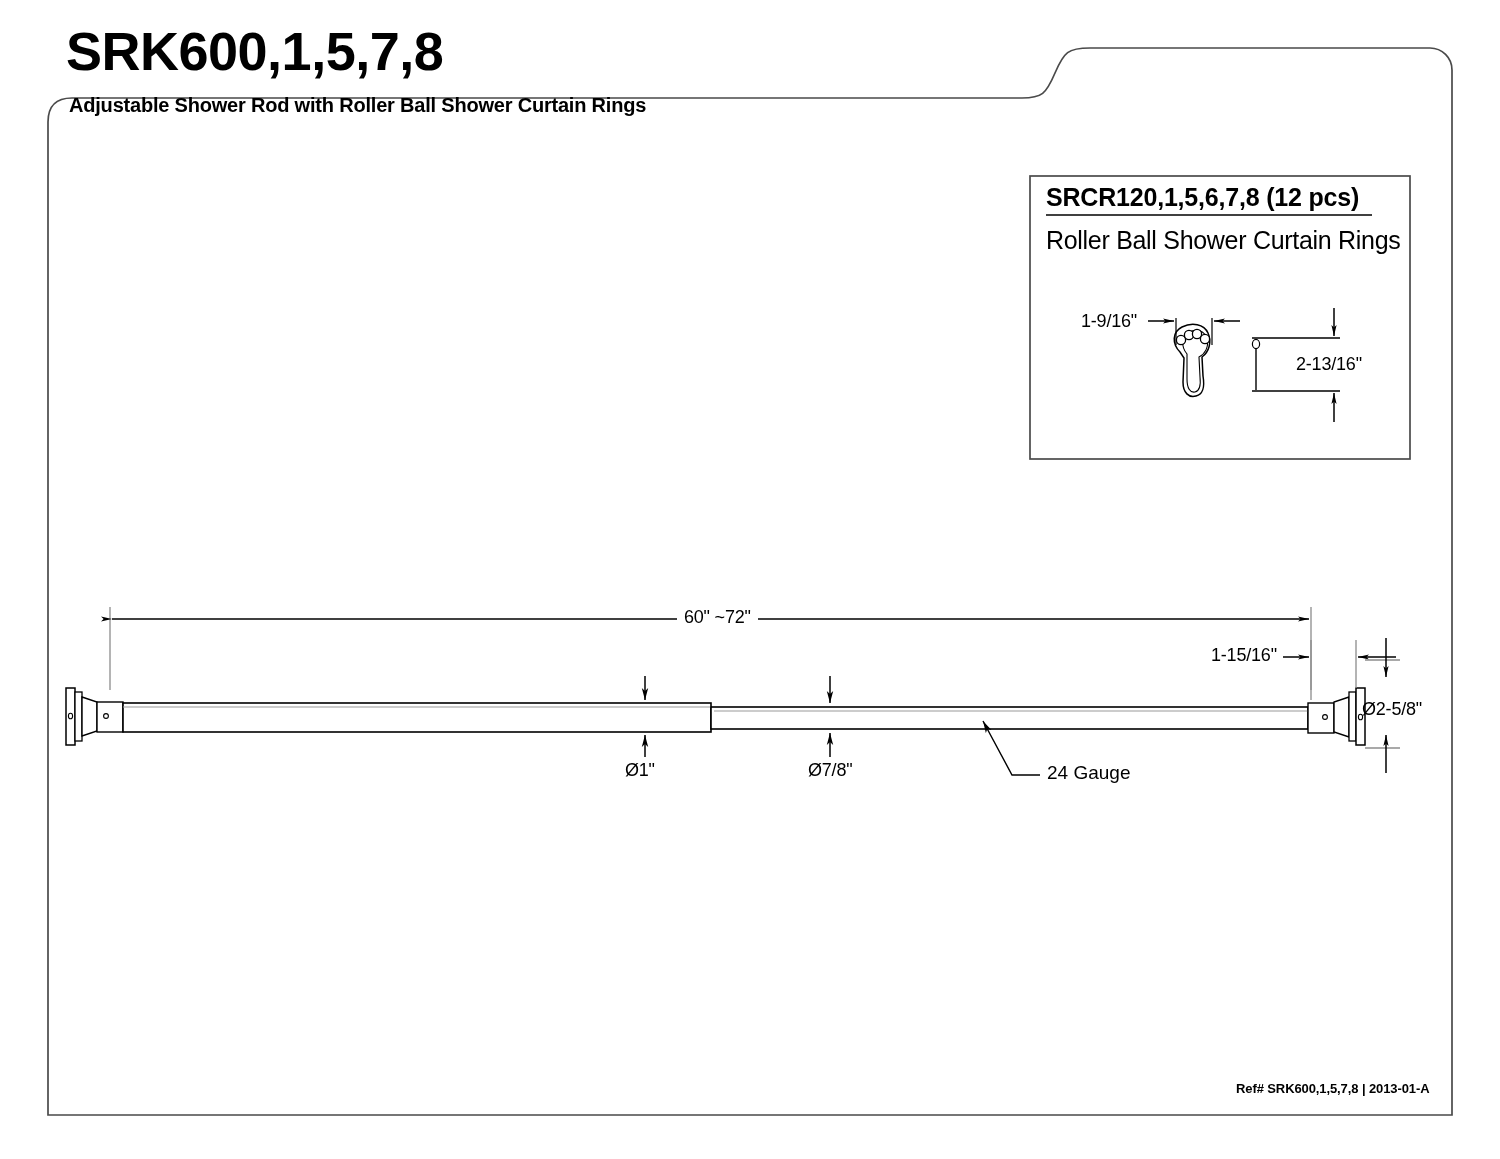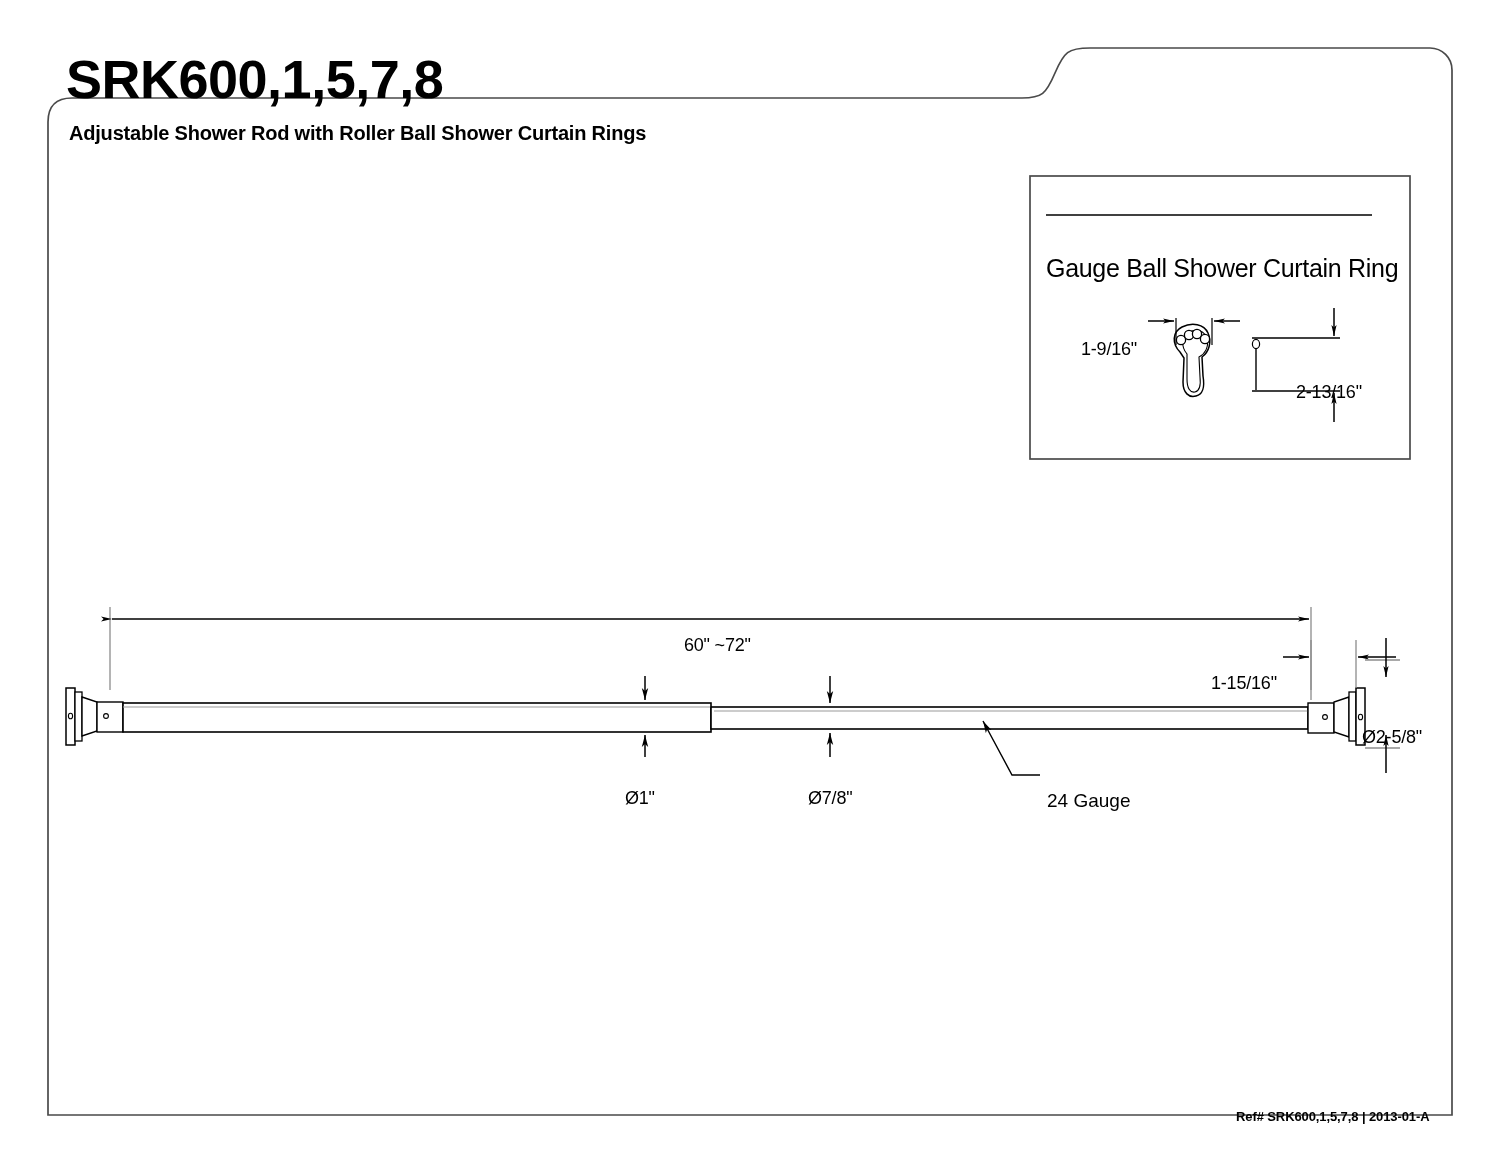--- a/index.html
+++ b/index.html
@@ -23,21 +23,20 @@
     position: absolute;
     left: 0;
     top: 0;
     width: 1500px;
     height: 1159px;
   }
   .txt {
     position: absolute;
     white-space: pre;
     line-height: 1;
-    margin-top: 28px;
   }
   #title-main {
     left: 66px;
     top: 24px;
     font-size: 54px;
     font-weight: bold;
     letter-spacing: -0.5px;
   }
   #title-sub {
     left: 69px;
@@ -219,21 +218,22 @@
     </g>
 
     <g>
       <path d="M 1040,775 L 1012,775 L 983,721" fill="none" stroke="#000" stroke-width="1.4" marker-end="url(#arrTip)"></path>
     </g>
   </svg>
 
   <div class="txt" id="title-main">SRK600,1,5,7,8</div>
   <div class="txt" id="title-sub">Adjustable Shower Rod with Roller Ball Shower Curtain Rings</div>
 
-  <div class="txt" id="inset-subtitle">Gauge Ball Shower Curtain Ring</div>
+  <div class="txt" id="inset-title">SRCR120,1,5,6,7,8 (12 pcs)</div>
+  <div class="txt" id="inset-subtitle">Roller Ball Shower Curtain Rings</div>
 
   <div class="txt dim-label" id="dim-ring-width">1-9/16"</div>
   <div class="txt dim-label" id="dim-ring-height">2-13/16"</div>
 
   <div class="txt dim-label" id="dim-length">60" ~72"</div>
   <div class="txt dim-label" id="dim-flange-off">1-15/16"</div>
   <div class="txt dim-label" id="dim-flange-dia">Ø2-5/8"</div>
   <div class="txt dim-label" id="dim-tube-big">Ø1"</div>
   <div class="txt dim-label" id="dim-tube-small">Ø7/8"</div>
   <div class="txt" id="label-gauge">24 Gauge</div>

